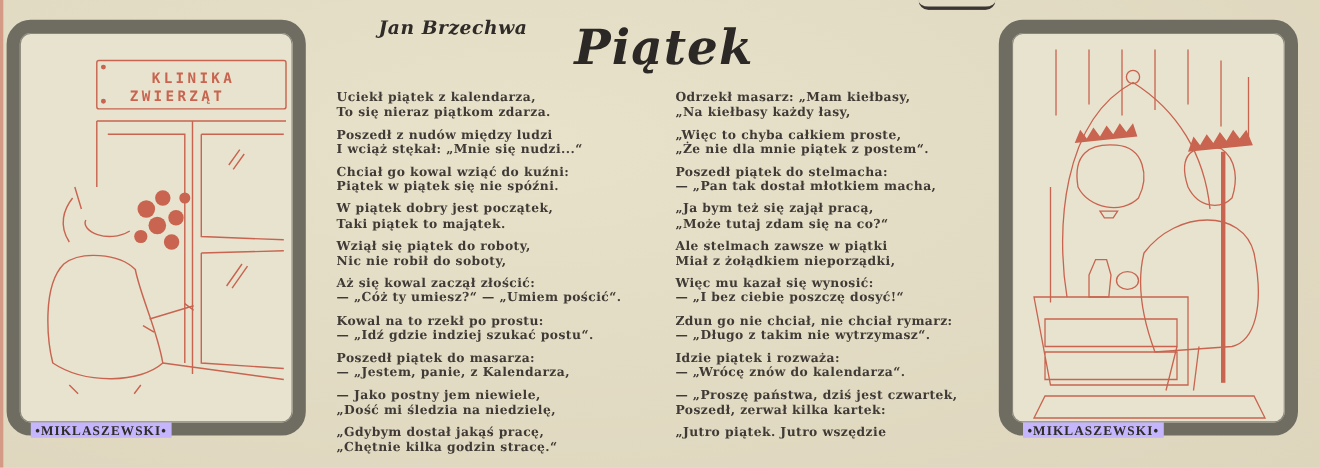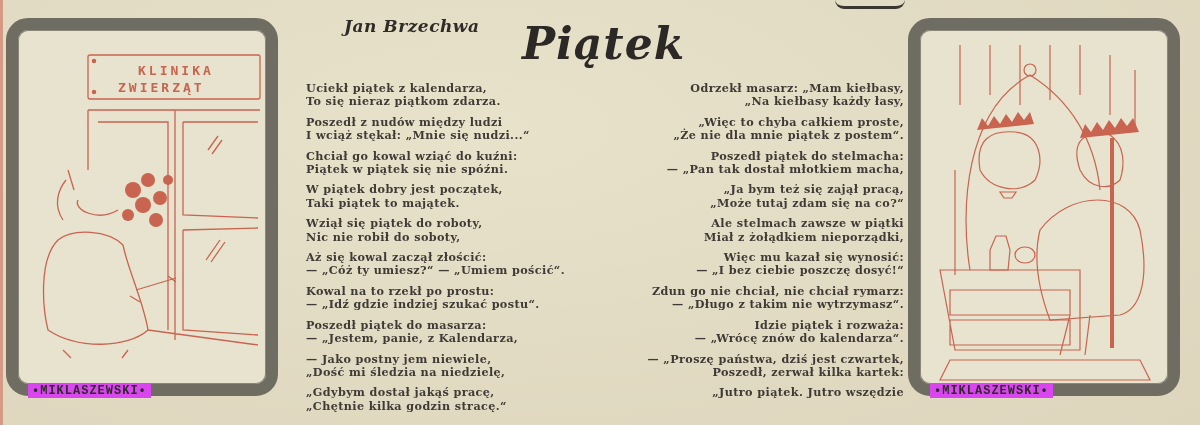--- a/index.html
+++ b/index.html
@@ -17,37 +17,37 @@
     border:12px solid #6f6d62; border-radius:22px;
     background:#e8e3cf; box-sizing:border-box;
     box-shadow: inset 0 0 0 1px #8a877a;
     text-align: center;
   }
   .panel.left { left:6px; }
   .panel.right { left:908px; width:272px; }
   .panel svg { position:absolute; inset:0; width:100%; height:100%; }
   .signature {
     position:absolute; bottom:-14px; left:10px;
-    font-family:Liberation Mono, monospace; font-weight:bold;
+    font-family:Liberation Serif, serif; font-weight:bold;
     font-size:12px; letter-spacing:1px; color:#2e2c27;
-    background:#d946ef; padding:0 4px; line-height:14px;
+    background:#c4b5fd; padding:0 4px; line-height:14px;
   }
   .author {
     position:absolute; left:344px; top:16px;
     font-family:"DejaVu Serif", serif; font-style:italic; font-weight:bold;
     font-size:17px; color:#2e2b28; letter-spacing:0.5px;
   }
   .title {
     position:absolute; left:522px; top:18px;
     font-family:"DejaVu Serif", serif; font-style:italic; font-weight:bold;
     font-size:44px; color:#2b2826; letter-spacing:1px;
   }
   .column { position:absolute; top:82px; }
   .column.c1 { left:306px; width:300px; }
-  .column.c2 { left:614px; width:290px;text-align:right; }
+  .column.c2 { left:614px; width:290px; }
   .stanza { margin:0 0 7px 0; }
   .line {
     font-family:"DejaVu Serif", serif; font-weight:bold;
     font-size:11.2px; line-height:13.4px; white-space:nowrap;
     color:#3f3a35; letter-spacing:0.4px;
   }
   .top-smudge { position:absolute; left:835px; top:0; width:70px; height:6px;
     border-bottom:3px solid #3a3733; border-radius:0 0 40px 40px; }
 </style>
 </head>

